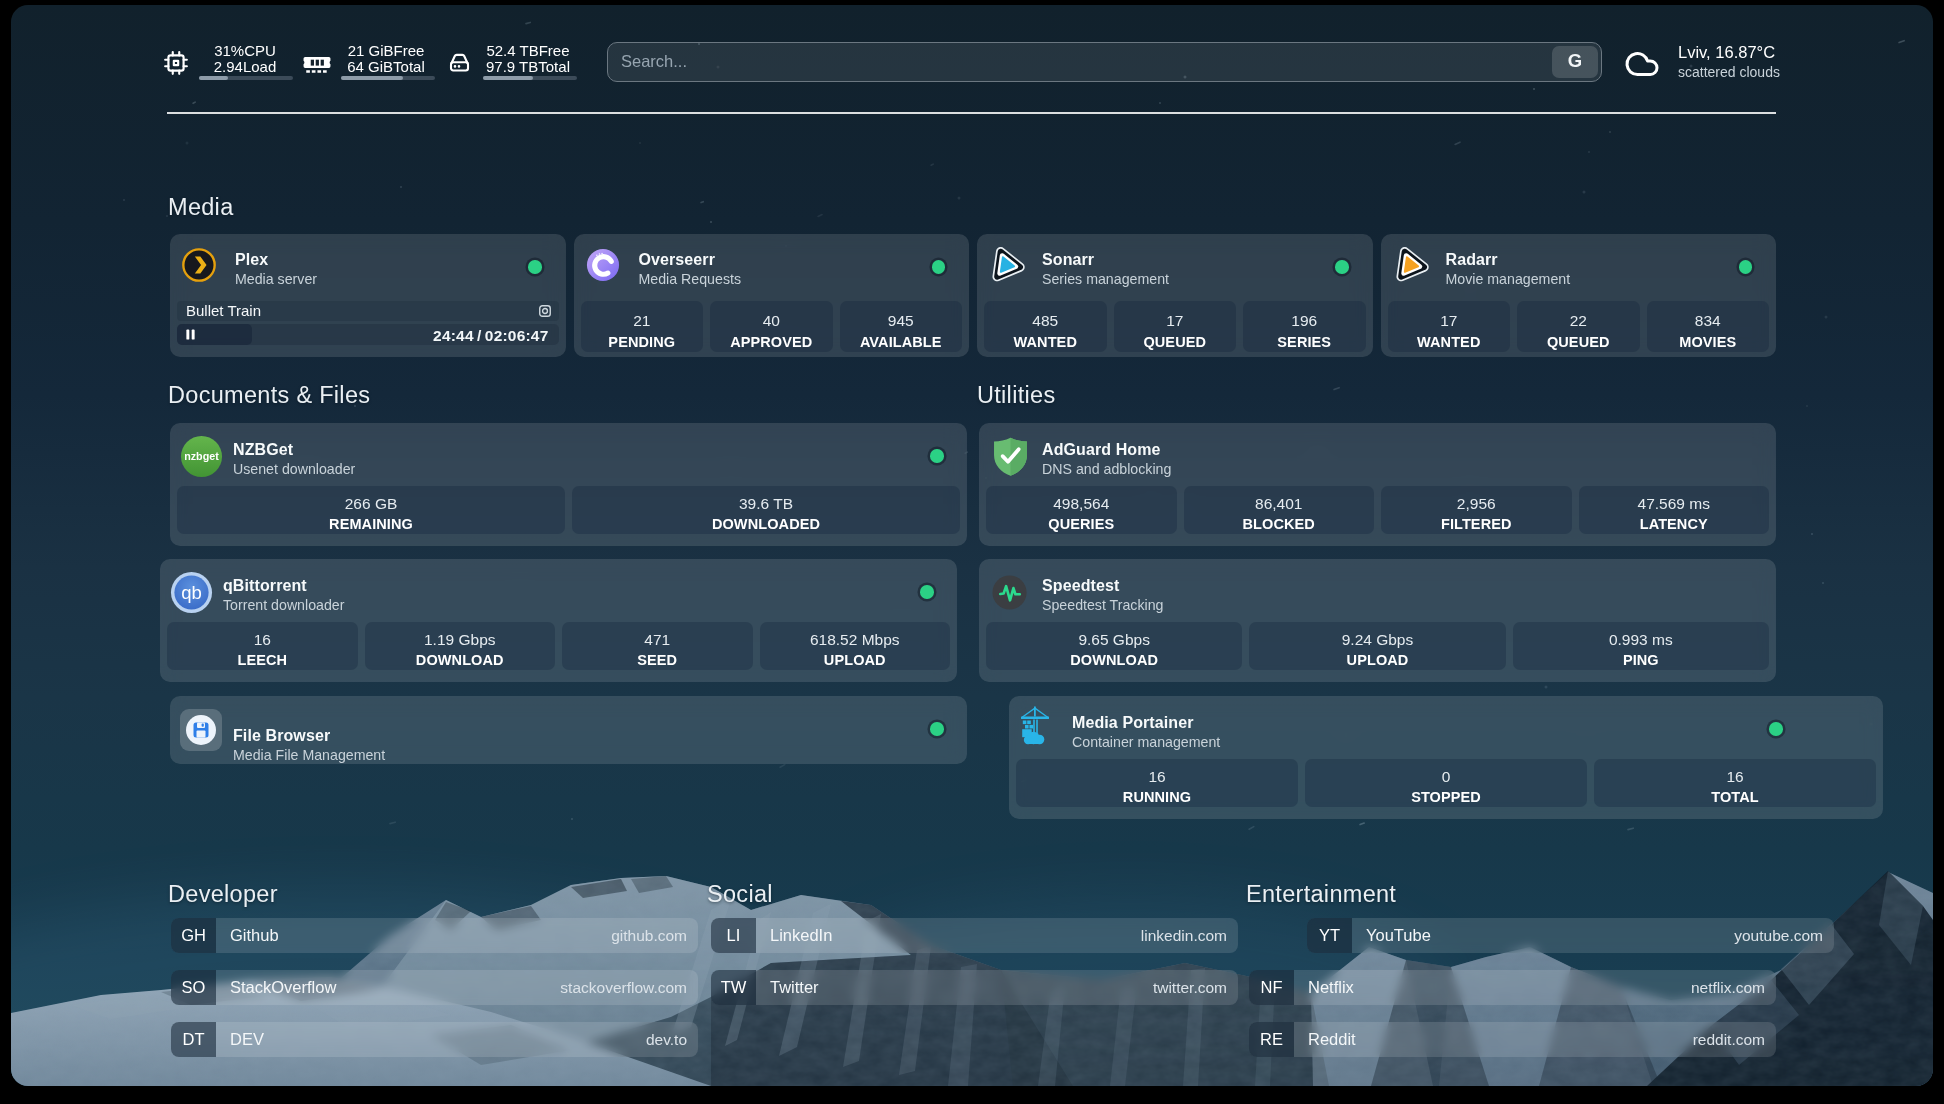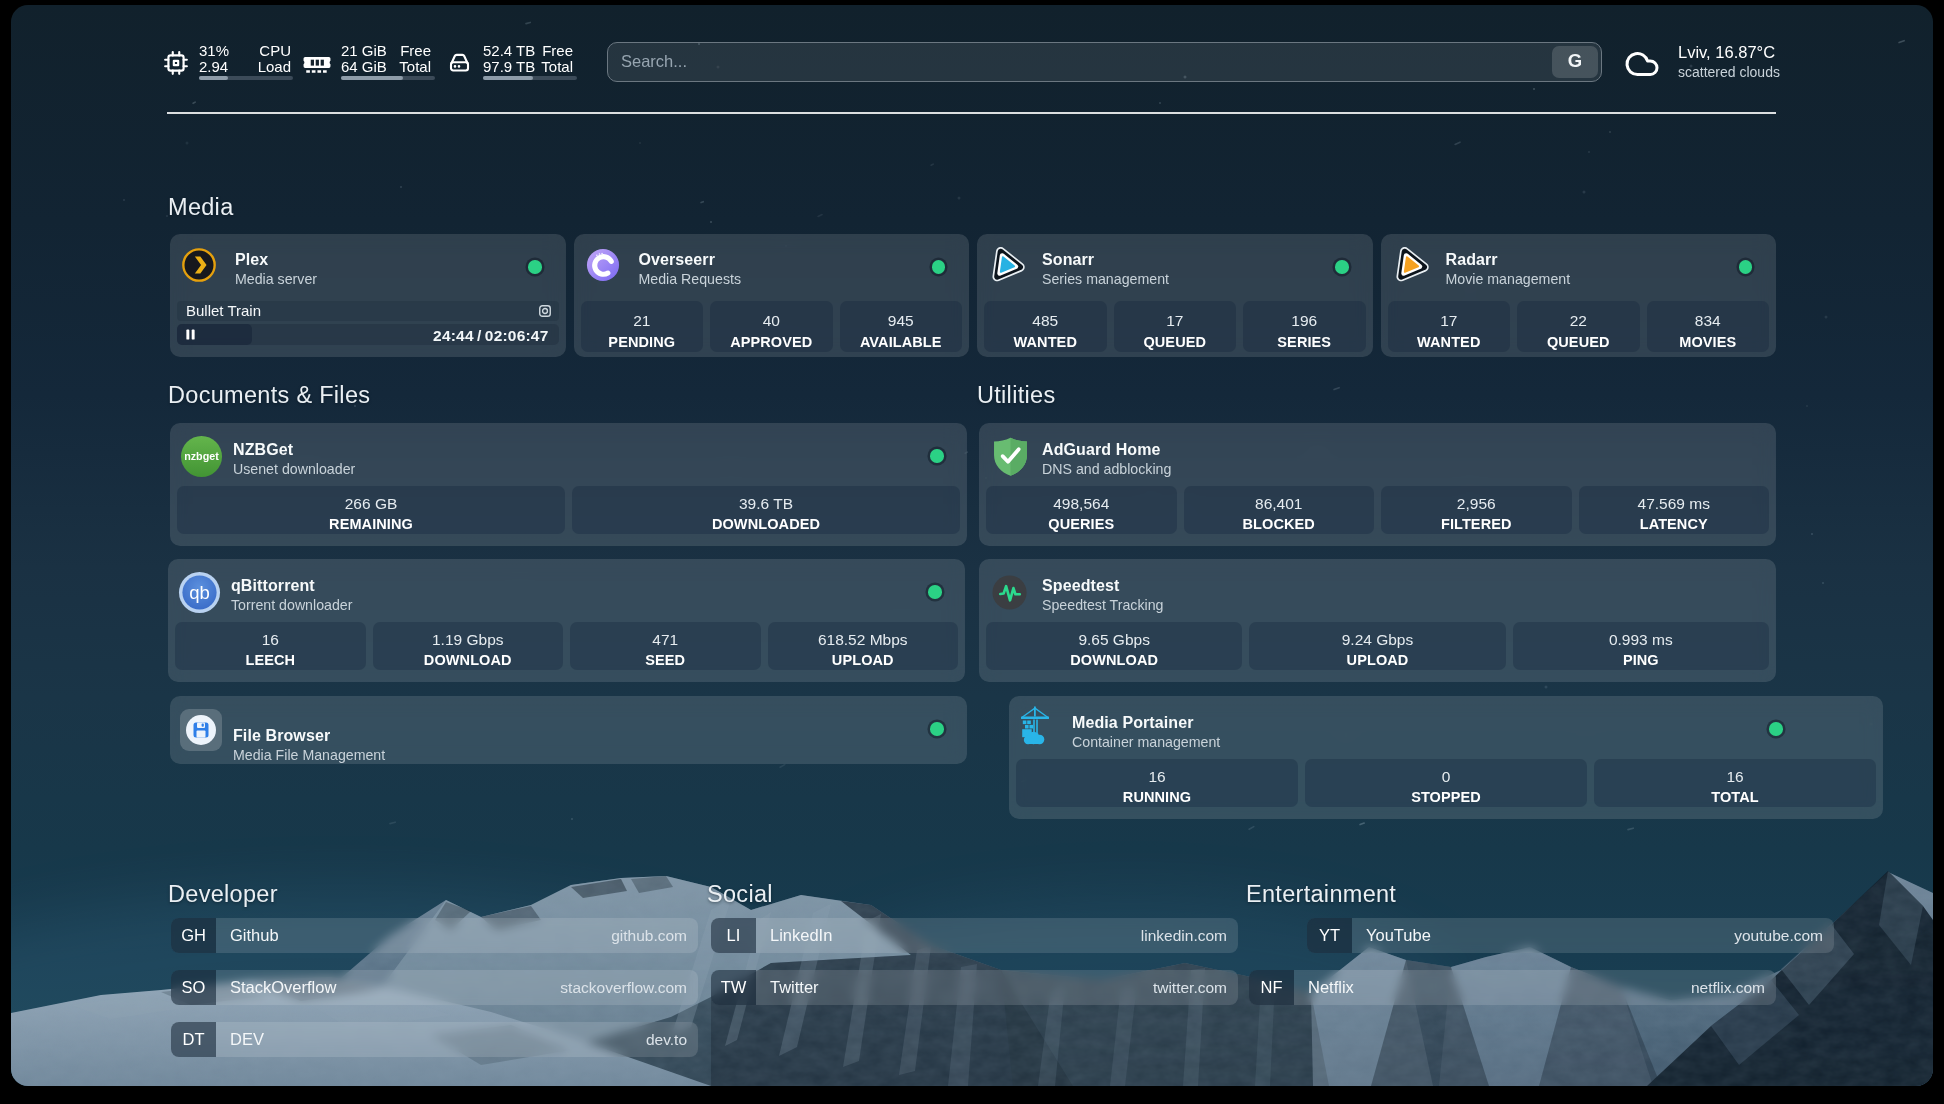--- a/index.html
+++ b/index.html
@@ -19,21 +19,21 @@
 .stat .v{font-size:15.5px;line-height:23px;color:#e6ecf0}
 .stat .l{font-size:14.5px;font-weight:bold;line-height:18px;color:#fff;letter-spacing:.1px}
 .mstats{top:67px;height:51px}
 .mstats .v{line-height:25px;padding-top:1px}
 .bmh{position:absolute;font-size:23.5px;font-weight:500;color:#eaeff3;letter-spacing:.3px;text-shadow:0 1px 3px rgba(5,15,25,.5)}
 .bm{position:absolute;width:527px;height:35px;border-radius:8px;background:rgba(255,255,255,.13);backdrop-filter:blur(5px);display:flex;align-items:center;overflow:hidden}
 .bm .ab{width:45px;align-self:stretch;background:rgba(4,22,38,.52);display:flex;align-items:center;justify-content:center;font-size:16.5px;font-weight:500;color:#fff;flex:0 0 auto}
 .bm .nm{margin-left:14px;font-size:16.5px;color:#f4f7f9}
 .bm .url{margin-left:auto;margin-right:11px;font-size:15.5px;color:#dce3e9}
 .res{position:absolute;color:#fff;font-size:15px;line-height:15.5px}
-.res .cols{display:flex;justify-content:space-between}
+.res .cols{display:flex;justify-content:center}
 .bar{position:absolute;height:3.5px;border-radius:2px;background:#3c4b59}
 .bar i{display:block;height:100%;border-radius:2px;background:#8e9ca9}
 </style>
 </head>
 <body>
 <div id="page">
 <svg id="bg" width="1922" height="1081" viewBox="0 0 1922 1081">
 <defs>
 <linearGradient id="snow" x1="0" y1="865" x2="0" y2="1081" gradientUnits="userSpaceOnUse">
 <stop offset="0" stop-color="#72879a"></stop>
@@ -415,21 +415,21 @@
           <div class="v">2,956</div>
           <div class="l">FILTERED</div>
         </div>
         <div class="stat">
           <div class="v">47.569 ms</div>
           <div class="l">LATENCY</div>
         </div>
       </div>
 </div>
 
-<div class="card" style="left:157px;top:554px;width:797px;height:123px">
+<div class="card" style="left:149px;top:554px;width:797px;height:123px">
  <svg class="abs" style="left:10px;top:12px" width="43" height="43" viewBox="0 0 44 44">
   <defs>
           <radialGradient id="qbg" cx="0.5" cy="0.35" r="0.8">
             <stop offset="0" stop-color="#5b90dd"></stop>
             <stop offset="1" stop-color="#3465c4"></stop>
           </radialGradient>
         </defs>
   <circle cx="22" cy="22" r="21" fill="#b9d2f1"></circle>
   <circle cx="22" cy="22" r="17.5" fill="url(#qbg)"></circle>
   <text x="22" y="28.5" text-anchor="middle" font-family="Liberation Sans" font-size="19" fill="#fff">qb</text>
@@ -571,14 +571,19 @@
 <div class="bm" style="left:1296px;top:913px">
       <div class="ab">YT</div>
       <div class="nm">YouTube</div>
       <div class="url">youtube.com</div>
     </div>
 <div class="bm" style="left:1238px;top:965px">
       <div class="ab">NF</div>
       <div class="nm">Netflix</div>
       <div class="url">netflix.com</div>
     </div>
+<div class="bm" style="left:1238px;top:1017px">
+      <div class="ab">RE</div>
+      <div class="nm">Reddit</div>
+      <div class="url">reddit.com</div>
+    </div>
 
 </div>
 
 </body></html>

